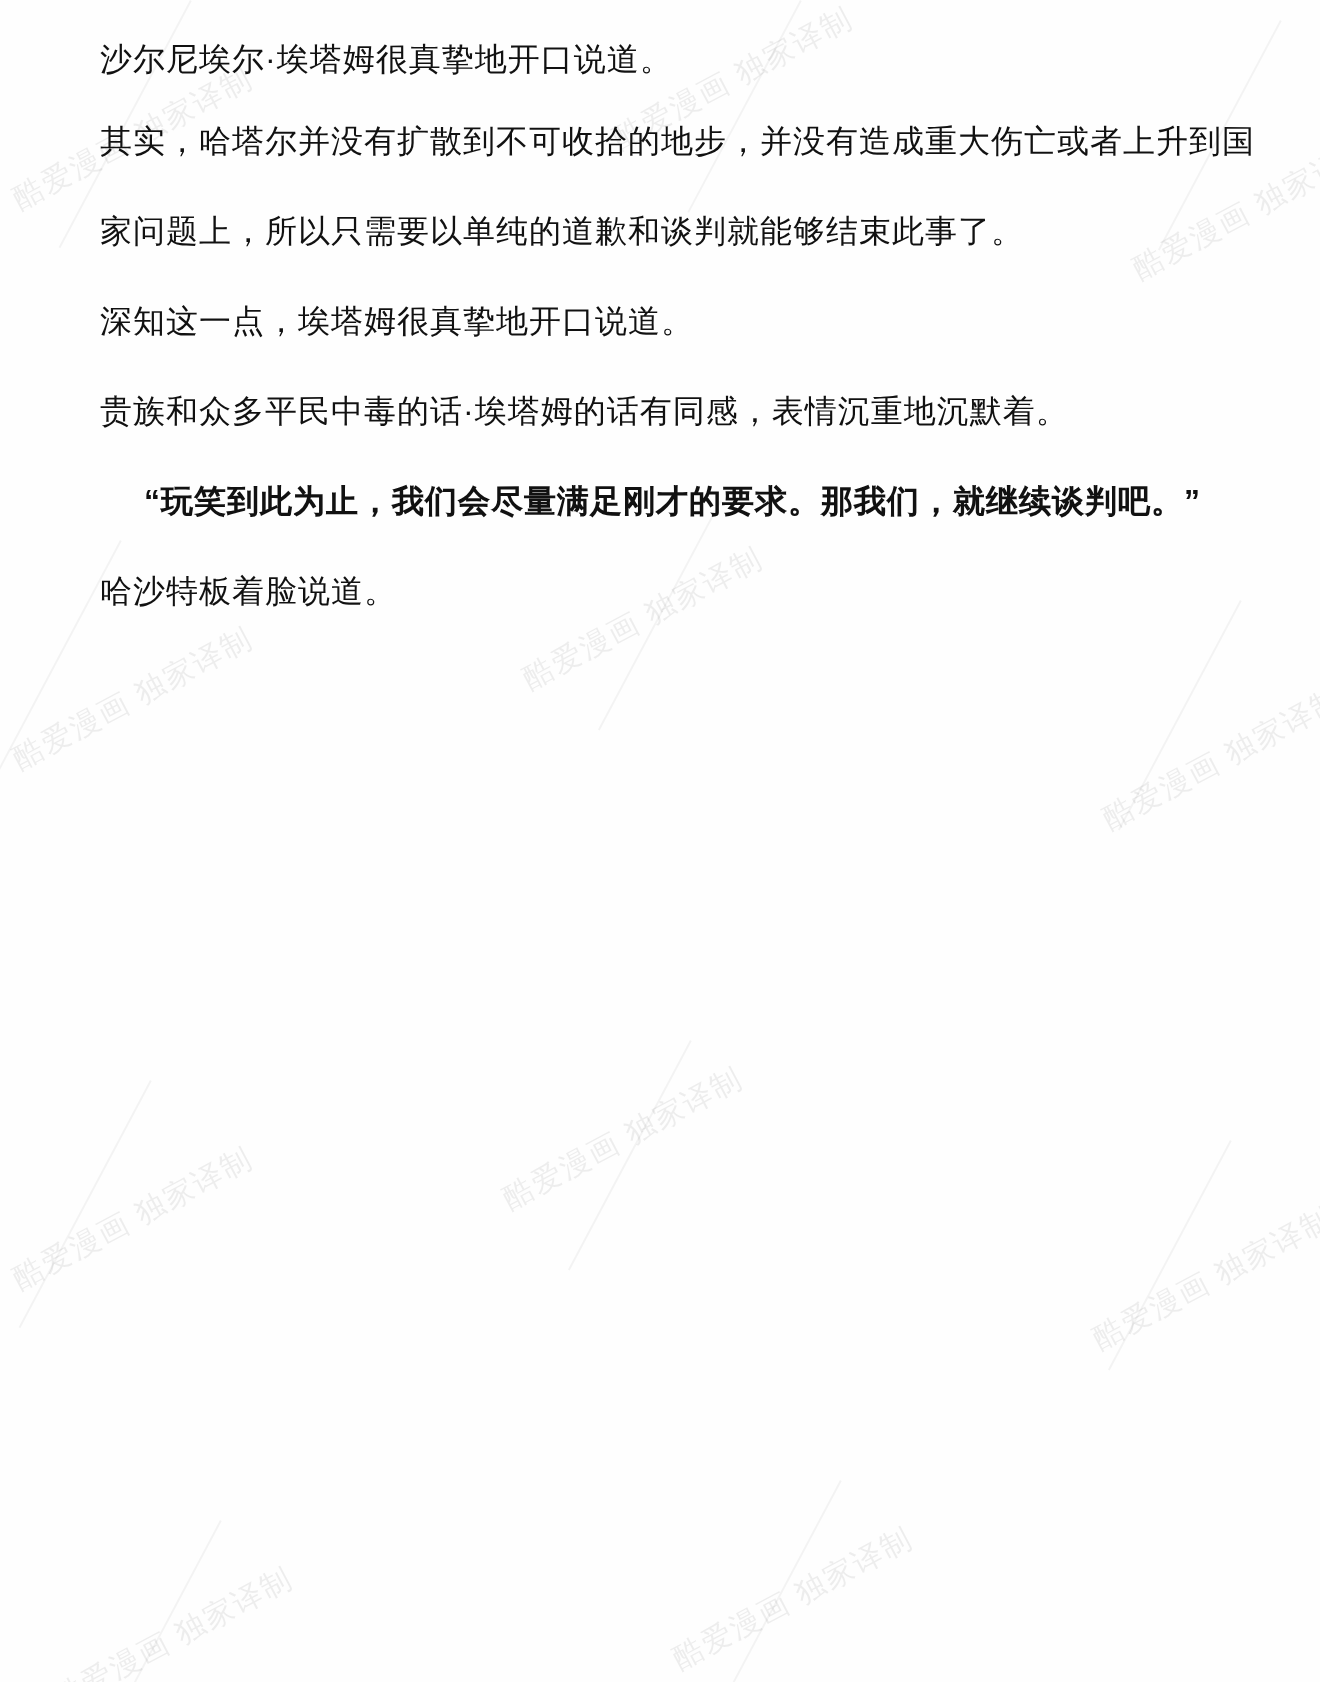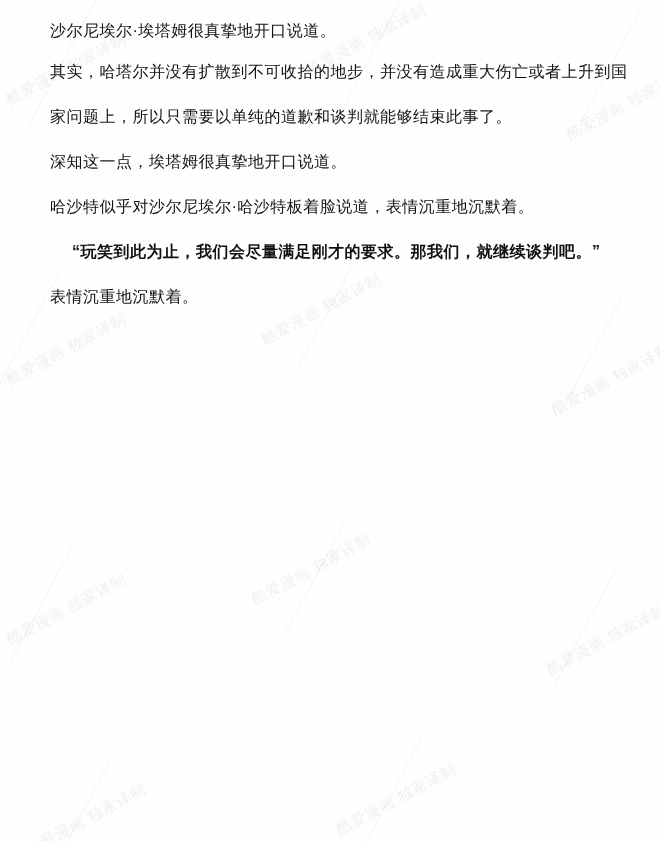--- a/index.html
+++ b/index.html
@@ -99,18 +99,18 @@
       <div class="crease v" style="left: 345px; top: 520px; height: 130px; transform: rotate(28deg);"></div>
       <div class="crease v" style="left: 615px; top: 570px; height: 130px; transform: rotate(28deg);"></div>
       <div class="crease v" style="left: 110px; top: 760px; height: 110px; transform: rotate(28deg);"></div>
       <div class="crease v" style="left: 420px; top: 740px; height: 120px; transform: rotate(28deg);"></div>
     </div>
 
   <div id="text-block">
     <p class="para tight">沙尔尼埃尔·埃塔姆很真挚地开口说道。</p>
     <p class="para">其实，哈塔尔并没有扩散到不可收拾的地步，并没有造成重大伤亡或者上升到国家问题上，所以只需要以单纯的道歉和谈判就能够结束此事了。</p>
     <p class="para">深知这一点，埃塔姆很真挚地开口说道。</p>
-    <p class="para">哈沙特似乎对沙尔尼埃尔·哈沙特板着脸说道，表情沉重地沉默着。</p>
+    <p class="para">贵族和众多平民中毒的话·埃塔姆的话有同感，表情沉重地沉默着。</p>
     <p class="para indent">“玩笑到此为止，我们会尽量满足刚才的要求。那我们，就继续谈判吧。”</p>
-    <p class="para">表情沉重地沉默着。</p>
+    <p class="para">哈沙特板着脸说道。</p>
   </div>
 
 </div>
 
 </body></html>

